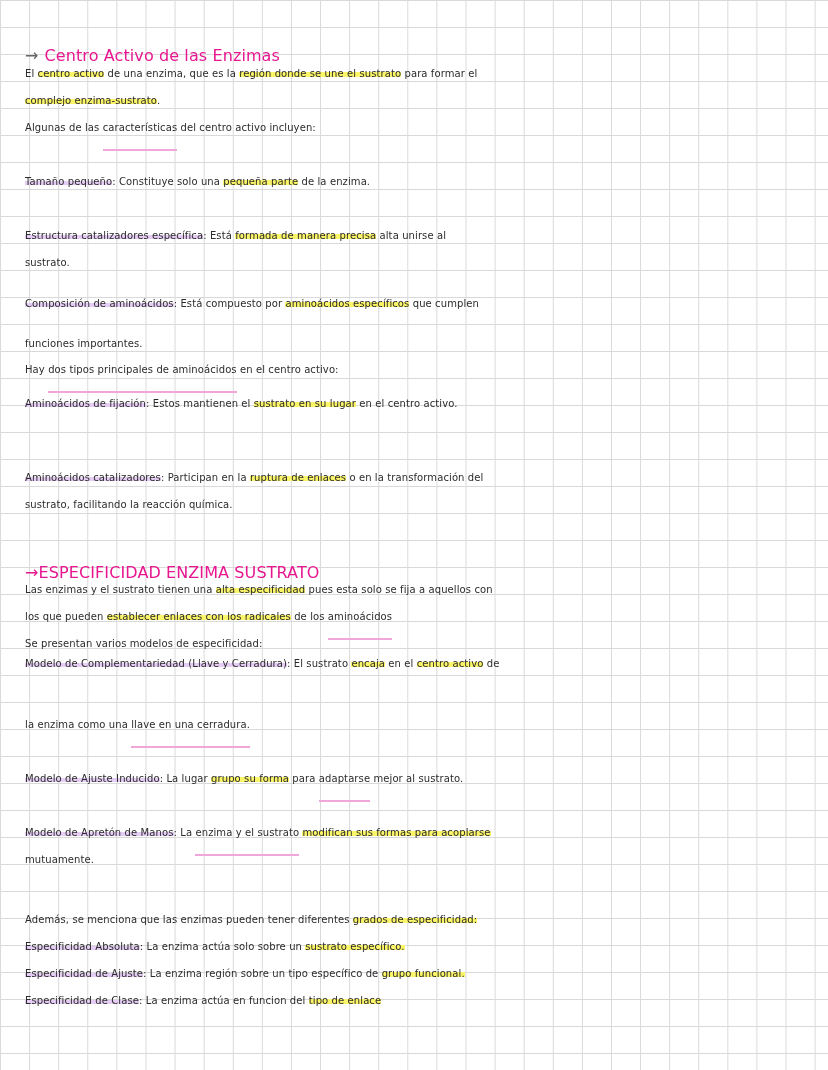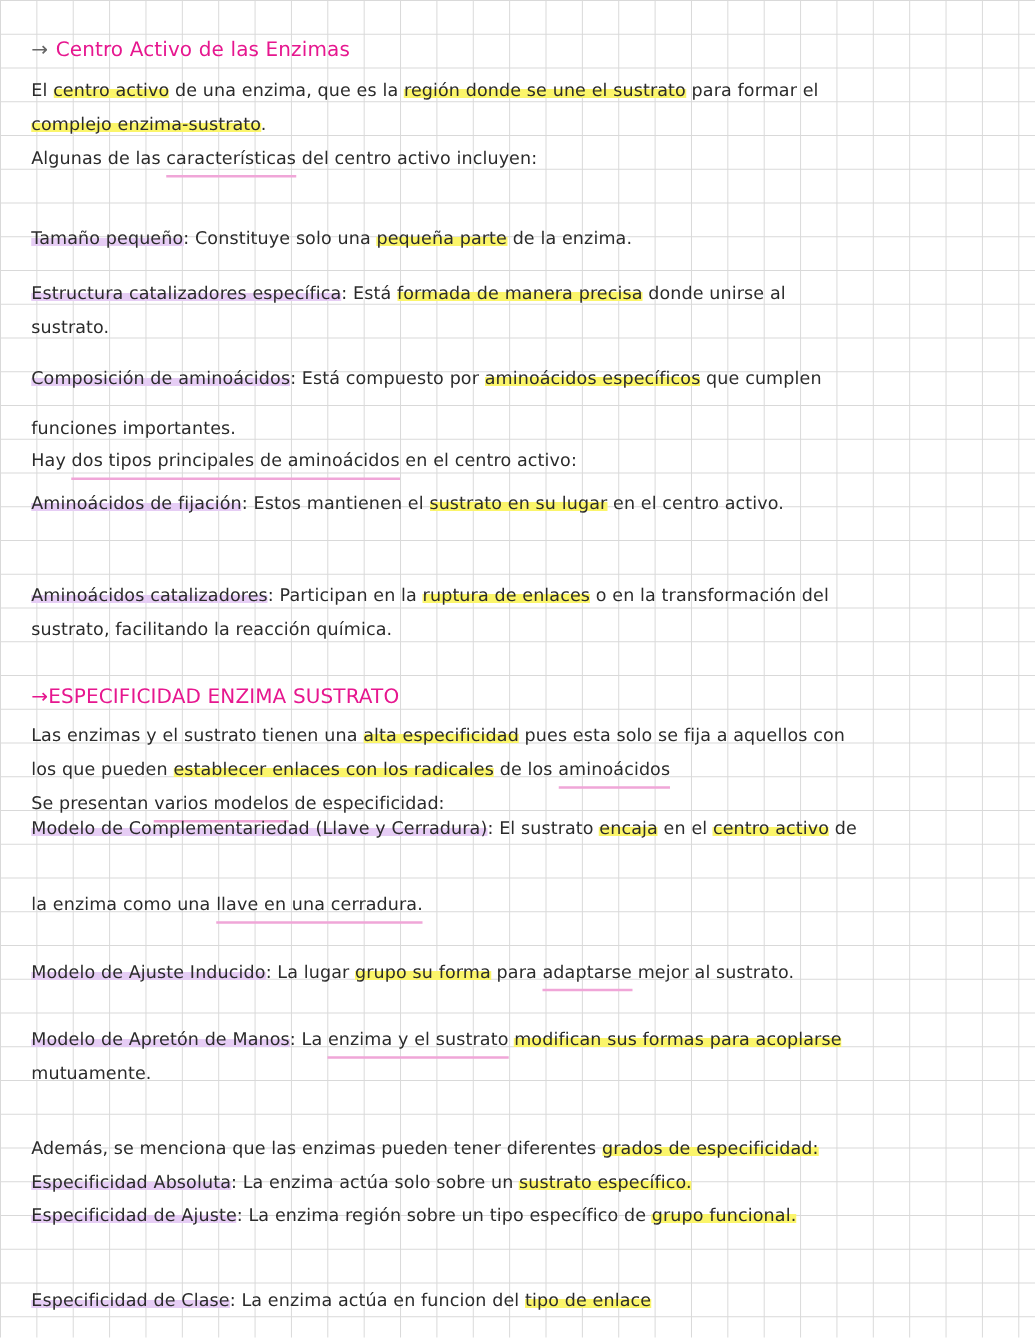--- a/index.html
+++ b/index.html
@@ -11,53 +11,53 @@
       linear-gradient(to bottom, #d9d9d9 1px, transparent 1px);
     background-size: 29.1px 29px, 29.1px 27px;
     background-position: 0 0, 0 0;
     font-family: "DejaVu Sans", sans-serif;
     color: #2b2b2b;
     position: relative;
   }
   .page { position: absolute; left: 25px; top: 26px; right: 0; }
   .line {
     position: absolute; left: 0; white-space: nowrap;
-    font-size: 14px; line-height: 27px; letter-spacing: 0.1px;
+    font-size: 10px; line-height: 27px; letter-spacing: 0.1px;
   }
-  .heading { color: #e6178f; font-size: 16px; }
+  .heading { color: #e6178f; font-size: 16px; margin-top: 16px; }
   .arrow { color: #666; margin-right: 6px; }
   .hl-y { background: linear-gradient(to bottom, transparent 40%, #fbf56a 40%, #fbf56a 85%, transparent 85%); }
   .hl-p { background: linear-gradient(to bottom, transparent 45%, #e6cdf5 45%, #e6cdf5 85%, transparent 85%); }
-  .ul-p { border-bottom: 2px solid #f0a6d8; padding-bottom: 5px; }
+  .ul-p { border-bottom: 2px solid #f0a6d8; padding-bottom: 16px; }
 </style>
 </head>
 <body>
 
 <div class="page">
 
   <div class="line heading" style="top:0px">
     <span class="arrow">→</span><span>Centro Activo de las Enzimas</span>
   </div>
 
   <div class="line" style="top:34px">
     <span>El </span><span class="hl-y">centro activo</span><span> de una enzima, que es la </span><span class="hl-y">región donde se une el sustrato</span><span> para formar el</span>
   </div>
   <div class="line" style="top:61px">
     <span class="hl-y">complejo enzima-sustrato</span><span>.</span>
   </div>
   <div class="line" style="top:88px">
     <span>Algunas de las </span><span class="ul-p">características</span><span> del centro activo incluyen:</span>
   </div>
 
-  <div class="line" style="top:152px">
+  <div class="line" style="top:142px">
     <span class="hl-p">Tamaño pequeño</span><span>: Constituye solo una </span><span class="hl-y">pequeña parte</span><span> de la enzima.</span>
   </div>
 
   <div class="line" style="top:196px">
-    <span class="hl-p">Estructura catalizadores específica</span><span>: Está </span><span class="hl-y">formada de manera precisa</span><span> donde unirse al</span>
+    <span class="hl-p">Estructura catalizadores específica</span><span>: Está </span><span class="hl-y">formada de manera precisa</span><span> alta unirse al</span>
   </div>
   <div class="line" style="top:223px">sustrato.</div>
 
   <div class="line" style="top:264px">
     <span class="hl-p">Composición de aminoácidos</span><span>: Está compuesto por </span><span class="hl-y">aminoácidos específicos</span><span> que cumplen</span>
   </div>
   <div class="line" style="top:304px">funciones importantes.</div>
   <div class="line" style="top:330px">
     <span>Hay </span><span class="ul-p">dos tipos principales de aminoácidos</span><span> en el centro activo:</span>
   </div>
@@ -103,17 +103,17 @@
 
   <div class="line" style="top:880px">
     <span>Además, se menciona que las enzimas pueden tener diferentes </span><span class="hl-y">grados de especificidad:</span>
   </div>
   <div class="line" style="top:907px">
     <span class="hl-p">Especificidad Absoluta</span><span>: La enzima actúa solo sobre un </span><span class="hl-y">sustrato específico.</span>
   </div>
   <div class="line" style="top:934px">
     <span class="hl-p">Especificidad de Ajuste</span><span>: La enzima región sobre un tipo específico de </span><span class="hl-y">grupo funcional.</span>
   </div>
-  <div class="line" style="top:1002px">
+  <div class="line" style="top:961px">
     <span class="hl-p">Especificidad de Clase</span><span>: La enzima actúa en funcion del </span><span class="hl-y">tipo de enlace</span>
   </div>
 
 </div>
 
 </body></html>

